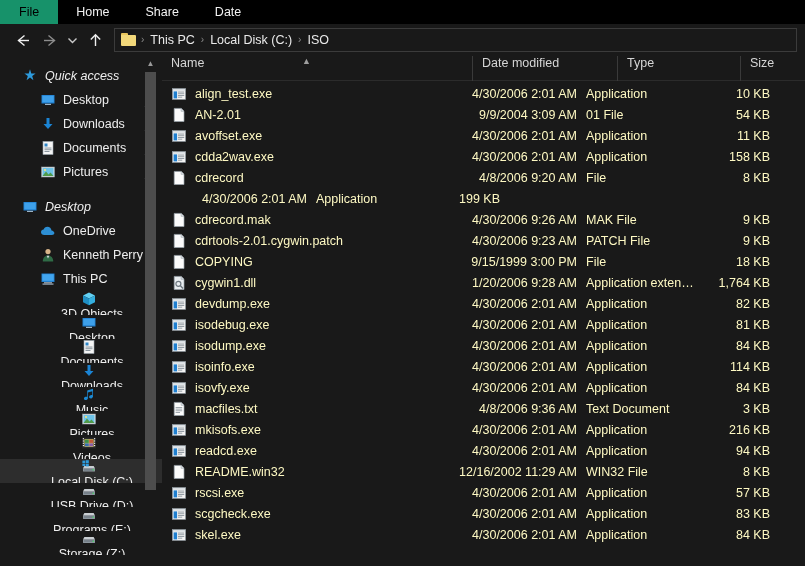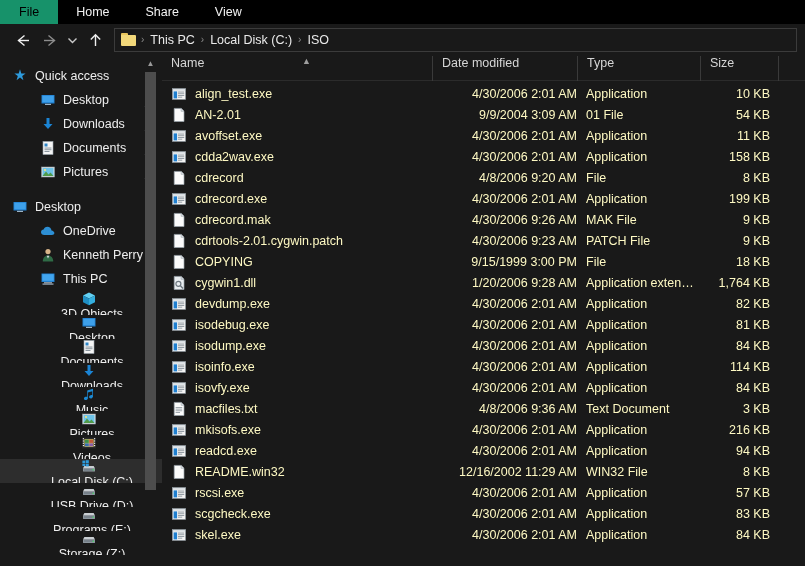--- a/index.html
+++ b/index.html
@@ -125,21 +125,21 @@
     position: relative;
   }
   .nav-icon svg { display: block; }
   .pin {
     margin-left: auto;
     flex: none;
     width: 12px; height: 12px;
     opacity: .85;
   }
   
-  .lvl0 { padding-left: 12px; }
+  .lvl0 { padding-left: 22px; font-style: italic; }
   .lvl1 { padding-left: 40px; }
   .lvl2 { padding-left: 28px; flex-direction: column; }
   .spacer-row { height: 11px; }
 
   .sb-track {
     position: absolute;
     right: 6px; top: 0;
     width: 11px; height: 100%;
     background: #191919;
   }
@@ -175,21 +175,21 @@
     color: #d6d6d6;
     height: 25px;
     display: flex;
     align-items: flex-start;
     position: relative;
     padding-left: 9px;
     white-space: nowrap;
   }
   .ch + .ch { border-left: 1px solid #3a3a3a; }
   .ch-name { width: 270px; flex: none; }
-  .ch-date { width: 145px; flex: none; }
+  .ch-date { width: 145px; flex: none; margin-left: 40px; }
   .ch-type { width: 123px; flex: none; }
   .ch-size { width: 78px; flex: none; justify-content: flex-start; }
   .ch-end { flex: 1 1 auto; border-left: 1px solid #3a3a3a; height: 25px; }
   .sort-mark {
     position: absolute;
     left: 140px; top: 1px;
     color: #9e9e9e; font-size: 9px;
     line-height: 1;
   }
 
@@ -220,21 +220,21 @@
   .fi svg { display: block; }
   .fname { overflow: hidden; text-overflow: ellipsis; }
 </style>
 </head>
 <body>
 
 <div class="ribbon">
   <div class="tab file">File</div>
   <div class="tab">Home</div>
   <div class="tab">Share</div>
-  <div class="tab">View</div>
+  <div class="tab">Date</div>
 </div>
 
 <div class="addressbar">
   <div class="navbtn">
     <svg width="17" height="17" viewBox="0 0 17 17">
       <path d="M9.5 3.5 L3.5 8.5 L9.5 13.5" fill="none" stroke="#f0f0f0" stroke-width="1.4"></path>
       <path d="M3.7 8.5 H14" stroke="#f0f0f0" stroke-width="1.4"></path>
     </svg>
   </div>
   <div class="navbtn">
@@ -620,36 +620,20 @@
                 <path d="M10.1 1.5 V4.3 H12.9" fill="#dfe4e8" stroke="#9aa3aa" stroke-width=".6"></path>
               </svg>
             </span>
             <span class="fname">cdrecord</span>
           </div>
           <div class="c-date">4/8/2006 9:20 AM</div>
           <div class="c-type">File</div>
           <div class="c-size">8 KB</div>
         </div>
         <div class="row">
-          <div class="c-name">
-            <span class="fi">
-              <svg width="16" height="16" viewBox="0 0 16 16">
-                <rect x="1.4" y="2.6" width="13.2" height="10.8" fill="#f3f3f3" stroke="#8e979e" stroke-width=".7"></rect>
-                <rect x="1.9" y="3.1" width="12.2" height="1.6" fill="#d8dde1"></rect>
-                <rect x="2.6" y="5.4" width="3.5" height="7" fill="#1f7fd0"></rect>
-                <g fill="#8a949c">
-                  <rect x="7" y="5.6" width="6.2" height=".9"></rect>
-                  <rect x="7" y="7.3" width="6.2" height=".9"></rect>
-                  <rect x="7" y="9" width="6.2" height=".9"></rect>
-                  <rect x="7" y="10.7" width="4.2" height=".9"></rect>
-                </g>
-              </svg>
-            </span>
-            <span class="fname">cdrecord.exe</span>
-          </div>
           <div class="c-date">4/30/2006 2:01 AM</div>
           <div class="c-type">Application</div>
           <div class="c-size">199 KB</div>
         </div>
         <div class="row">
           <div class="c-name">
             <span class="fi">
               <svg width="16" height="16" viewBox="0 0 16 16">
                 <path d="M3.2 1.4 H10.2 L13 4.2 V14.5 H3.2 Z" fill="#fbfbfb" stroke="#9aa3aa" stroke-width=".7"></path>
                 <path d="M10.1 1.5 V4.3 H12.9" fill="#dfe4e8" stroke="#9aa3aa" stroke-width=".6"></path>

